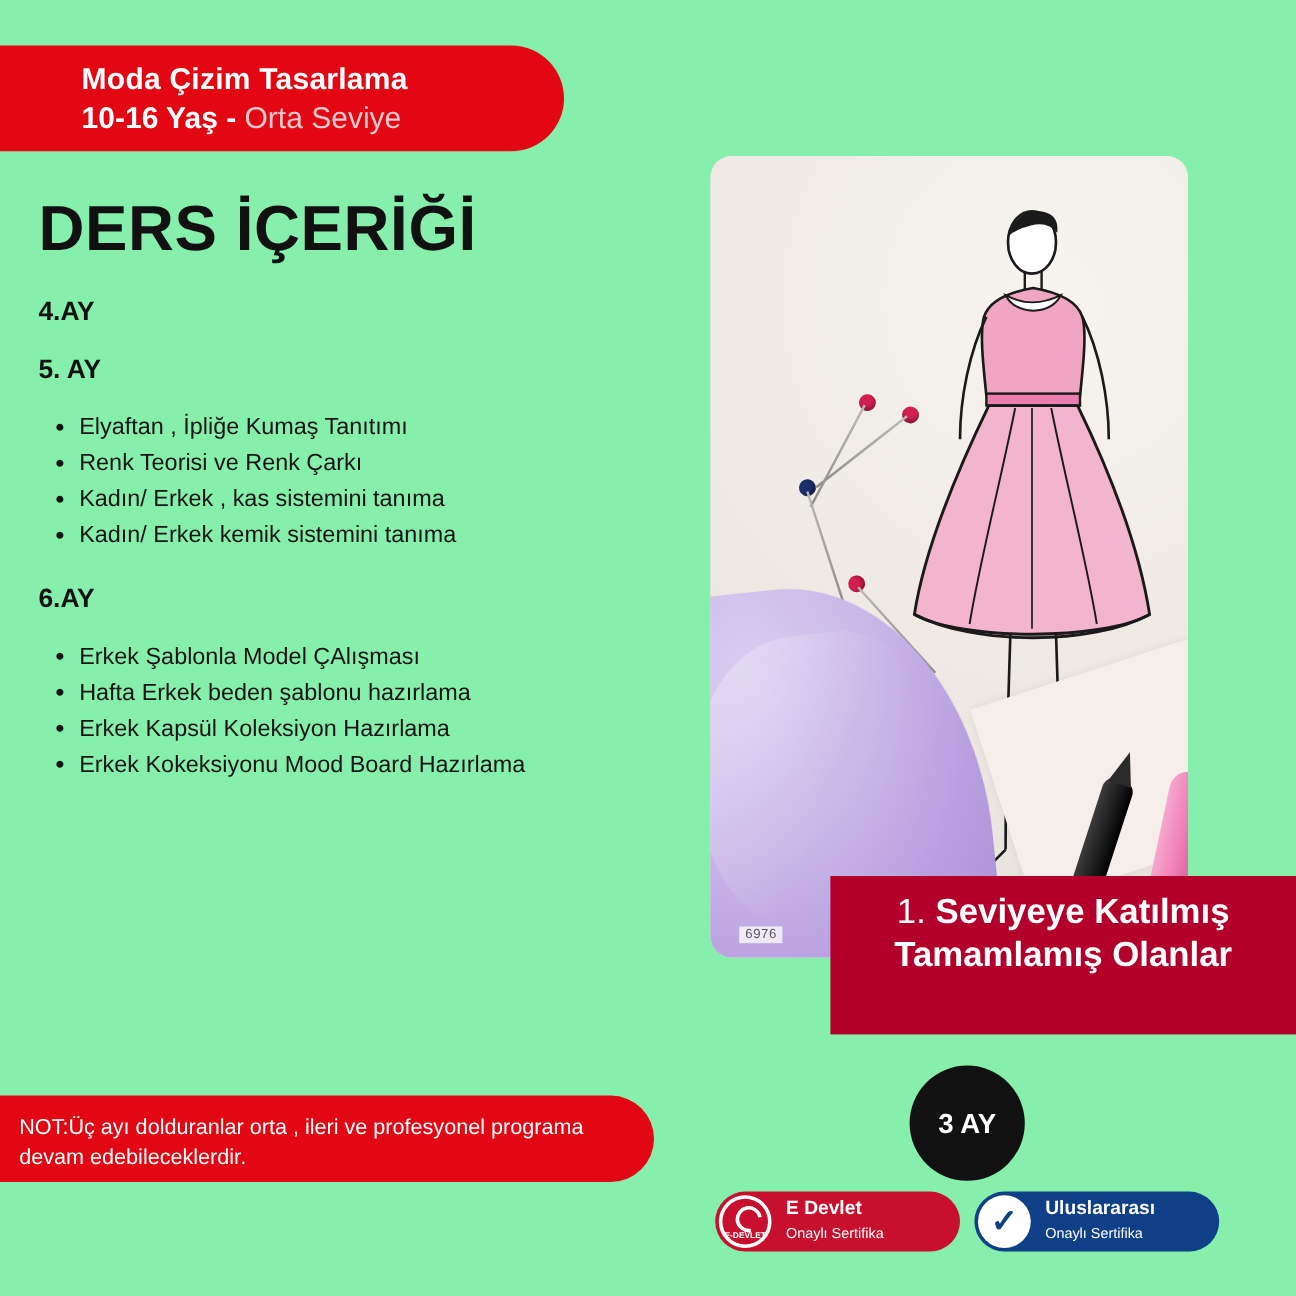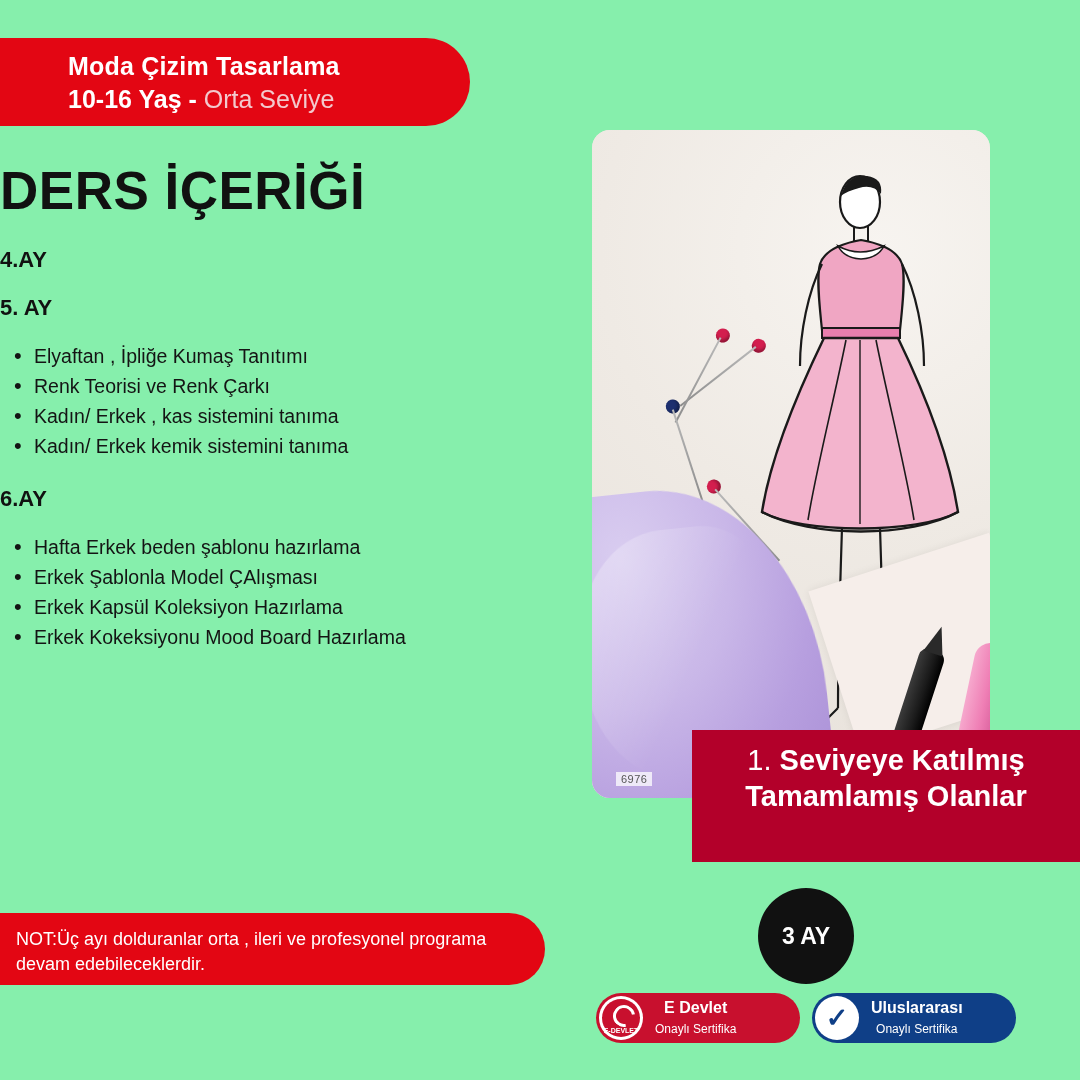--- a/index.html
+++ b/index.html
@@ -48,20 +48,21 @@
     color: #f3c9cd;
   }
 
   
   .left-col {
     position: absolute;
     left: 0;
     top: 160px;
     width: 600px;
     height: 760px;
+    padding-left: 32px;
   }
 
   .page-title {
     font-size: 53px;
     font-weight: bold;
     letter-spacing: .5px;
     color: #111111;
     margin-bottom: 26px;
   }
 
@@ -300,21 +301,21 @@
     width: 44px;
     height: 44px;
     border-radius: 50%;
     background: #ffffff;
     margin-left: 3px;
     display: flex;
     align-items: center;
     justify-content: center;
     flex: 0 0 auto;
   }
-  .cert .txt { padding-left: 12px; line-height: 20px; text-align: center; }
+  .cert .txt { padding-left: 12px; line-height: 20px; }
   .cert .t1 { font-size: 16px; font-weight: bold; }
   .cert .t2 { font-size: 12px; }
 
   .cert-edevlet {
     left: 596px;
     top: 993px;
     width: 204px;
     background: #c8102e;
   }
   .cert-intl {
@@ -374,22 +375,22 @@
     <div class="month-heading">5. AY</div>
     <ul class="bullets">
       <li>Elyaftan , İpliğe Kumaş Tanıtımı</li>
       <li>Renk Teorisi ve Renk Çarkı</li>
       <li>Kadın/ Erkek  , kas sistemini tanıma</li>
       <li>Kadın/ Erkek kemik sistemini tanıma</li>
     </ul>
 
     <div class="month-heading">6.AY</div>
     <ul class="bullets">
+      <li>Erkek Şablonla Model ÇAlışması</li>
       <li>Hafta Erkek beden şablonu hazırlama</li>
-      <li>Erkek Şablonla Model ÇAlışması</li>
       <li>Erkek Kapsül Koleksiyon Hazırlama</li>
       <li>Erkek Kokeksiyonu Mood Board Hazırlama</li>
     </ul>
   </div>
 
   <div class="note-banner">NOT:Üç ayı dolduranlar orta , ileri ve profesyonel programa devam edebileceklerdir.</div>
 
   <div class="photo">
     <div class="paper"></div>
 

